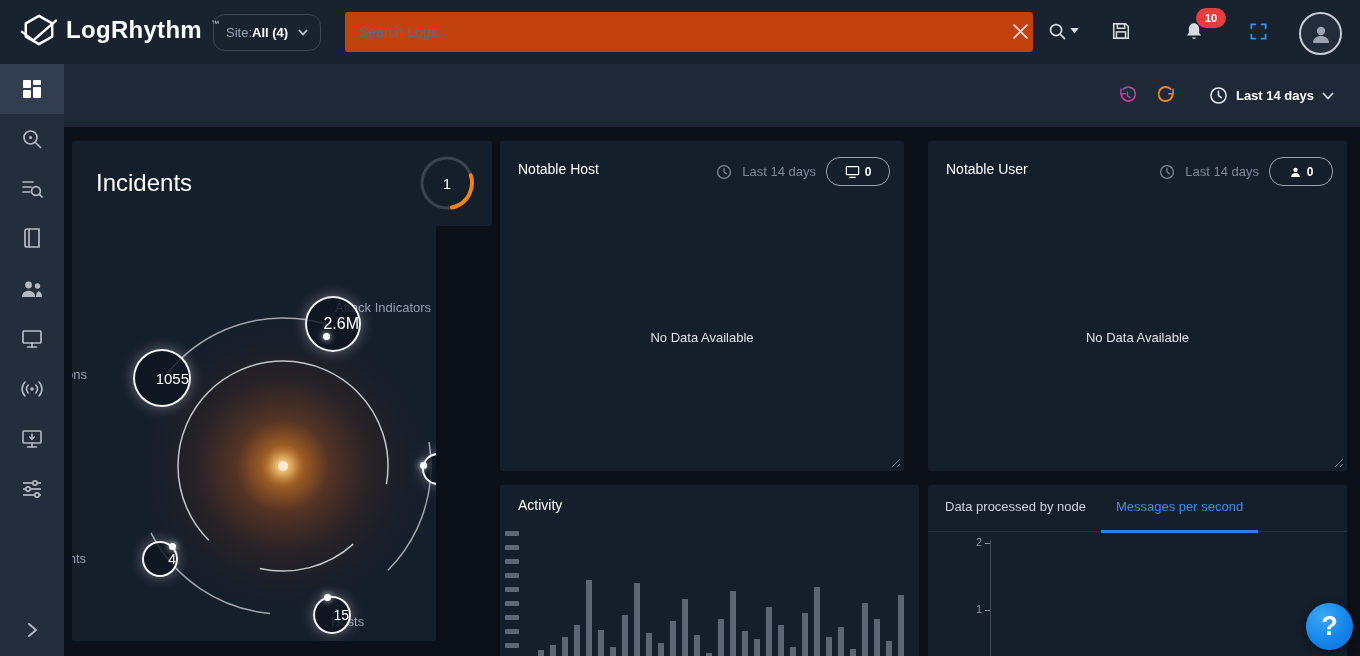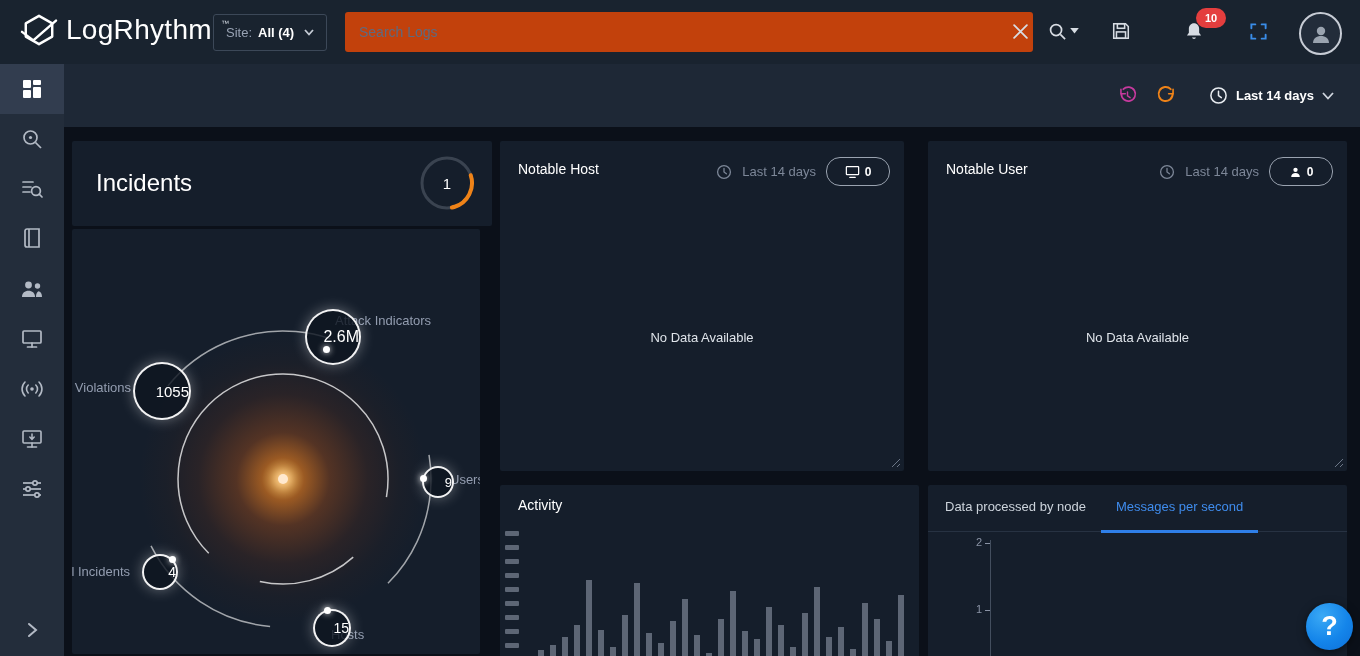--- a/index.html
+++ b/index.html
@@ -2,26 +2,26 @@
 <html><head>
 <meta charset="utf-8">
 <style>
   html,body{margin:0;padding:0;background:#070b12;}
   .app{position:relative;width:1360px;height:656px;overflow:hidden;background:#0b1019;
        font-family:"Liberation Sans",sans-serif;color:#fff;}
 
   
   .topbar{position:absolute;top:0;left:0;width:1360px;height:64px;background:#19232f;z-index:30;}
   .logo{position:absolute;left:20px;top:13px;display:flex;align-items:center;gap:8px;}
-  .logo-text{font-size:28px;font-weight:400;color:#fff;letter-spacing:.3px;}
+  .logo-text{font-size:24px;font-weight:700;color:#fff;letter-spacing:.3px;}
   .logo-tm{font-size:8px;color:#cfd5de;vertical-align:top;position:relative;top:-7px;margin-left:1px;}
-  .site-box{position:absolute;left:213px;top:14px;height:35px;border:1px solid #3c4858;border-radius:3px;
+  .site-box{position:absolute;left:213px;top:14px;height:35px;border:1px solid #3c4858;border-radius:12px;
             display:flex;align-items:center;padding:0 12px;cursor:pointer;justify-content:center;}
   .site-label{color:#98a2b3;font-size:13px;}
-  .site-value{color:#fff;font-size:13px;font-weight:bold;margin-left:6px;}
+  .site-value{color:#fff;font-size:13px;font-weight:bold;}
   .search-input{position:absolute;left:345px;top:12px;width:660px;height:40px;background:#c2410c;border:none;
             border-radius:3px;color:#dfe4ec;font-size:14px;padding:0 14px;outline:none;font-family:"Liberation Sans",sans-serif;}
   .search-input::placeholder{color:#5d6a80;}
   .tb-icon{position:absolute;display:flex;align-items:center;justify-content:center;cursor:pointer;color:#d7dce3;}
   .badge{position:absolute;left:1196px;top:8px;min-width:20px;height:20px;border-radius:10px;background:#e43e3e;
          color:#fff;font-size:11px;font-weight:bold;display:flex;align-items:center;justify-content:center;
          padding:0 5px;z-index:2;}
   .avatar{position:absolute;left:1299px;top:12px;width:39px;height:39px;border-radius:50%;border:2px solid #c7ccd5;
           background:#222c3a;display:flex;align-items:center;justify-content:center;cursor:pointer;}
 
@@ -48,21 +48,21 @@
         justify-content:center;gap:5px;padding:0 9px;cursor:pointer;color:#e8ecf1;}
   .pill-count{font-size:12px;font-weight:bold;color:#fff;}
   .nodata{position:absolute;left:0;top:189px;width:100%;text-align:center;font-size:13px;color:#dfe4ea;}
   .resize-corner{position:absolute;right:3px;bottom:3px;cursor:nwse-resize;color:#6b7687;}
 
   
   .inc-header{left:72px;top:141px;width:420px;height:85px;}
   .inc-title{position:absolute;left:24px;top:28px;font-size:24px;color:#fff;font-weight:400;}
   .gauge{position:absolute;left:346px;top:13px;width:58px;height:58px;}
   .gauge-val{position:absolute;inset:0;display:flex;align-items:center;justify-content:center;font-size:15px;color:#fff;}
-  .inc-body{left:72px;top:229px;width:408px;height:425px;overflow:hidden;}
+  .inc-body{left:72px;top:216px;width:364px;height:425px;overflow:hidden;}
   .glow{position:absolute;left:61px;top:100px;width:300px;height:300px;border-radius:50%;pointer-events:none;
         background:radial-gradient(circle, rgba(255,196,98,.95) 0%, rgba(244,130,30,.6) 10%, rgba(216,96,22,.32) 22%,
                    rgba(160,64,16,.15) 40%, rgba(120,48,12,.06) 55%, transparent 68%);}
   .glow-dot{position:absolute;left:206px;top:245px;width:10px;height:10px;border-radius:50%;background:#ffe9cf;
         box-shadow:0 0 10px 3px rgba(255,210,150,.9);}
   .rings{position:absolute;left:31px;top:70px;pointer-events:none;}
   .node{position:absolute;border-radius:50%;border:2px solid rgba(255,255,255,.95);background:rgba(15,22,33,.82);
         display:flex;align-items:center;justify-content:flex-end;color:#fff;z-index:3;cursor:pointer;
         box-shadow:0 0 14px rgba(255,255,255,.35);}
   .node-label{position:absolute;font-size:13px;color:#939db0;white-space:nowrap;z-index:2;}

